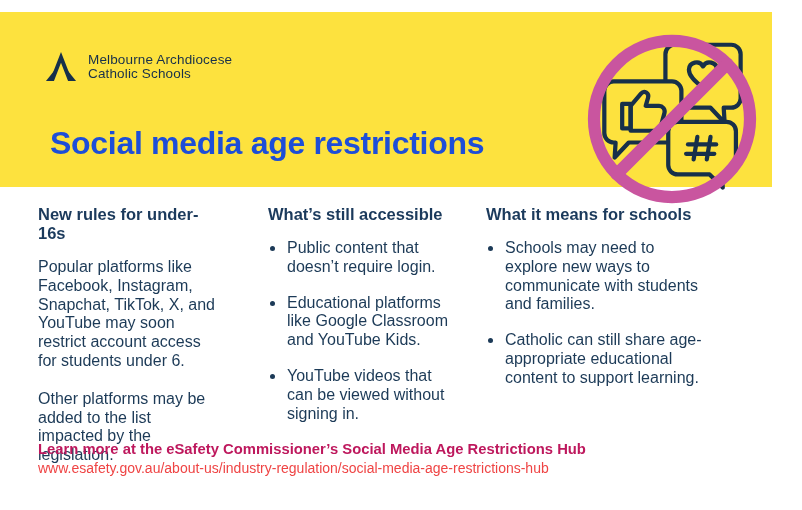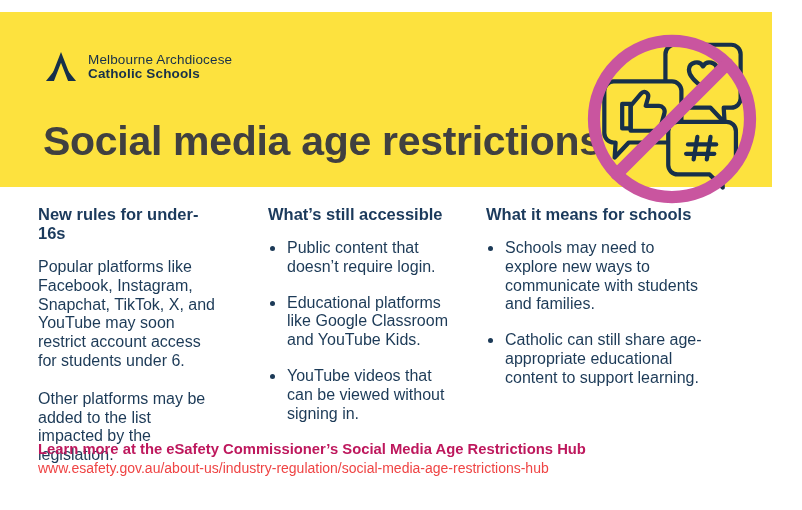--- a/index.html
+++ b/index.html
@@ -8,24 +8,24 @@
     font-family:"Liberation Sans", sans-serif; overflow:hidden;
   }
   
   .band {
     position:absolute; top:12px; left:0; width:772px; height:175px;
     background:#FDE23E;
   }
   .logo { position:absolute; left:44px; top:39px; display:flex; align-items:center; gap:10px; }
   .logo-mark { width:34px; height:32px; flex:0 0 auto; }
   .logo-text { display:flex; flex-direction:column; color:#17304A; font-size:13.5px; line-height:14.5px; letter-spacing:.15px; }
-  .logo-text .bold { font-weight:bold; }
+  .logo-text .bold { font-weight:normal; }
   .title {
-    position:absolute; left:38px; top:101px; margin:5px;
-    font-size:41px; font-weight:600; letter-spacing:-0.3px; color:#404040;
+    position:absolute; left:38px; top:101px; margin:12px;
+    font-size:32px; font-weight:600; letter-spacing:-0.3px; color:#1d4ed8;
   }
   .no-social { position:absolute; top:13px; right:6px; width:188px; height:188px; z-index:2; }
 
   
   .columns { position:absolute; top:205px; left:38px; display:flex; color:#1C3A57; }
   .col h2 { margin:0 0 15px 0; font-size:16.5px; font-weight:bold; color:#1B3A5C; }
   .col p  { margin:0 0 19px 0; font-size:16px; line-height:18.8px; }
   .col ul { margin:0; padding:0; list-style:none; }
   .col li { position:relative; padding-left:19px; margin-bottom:17px; font-size:16px; line-height:18.8px; }
   .col li::before {

